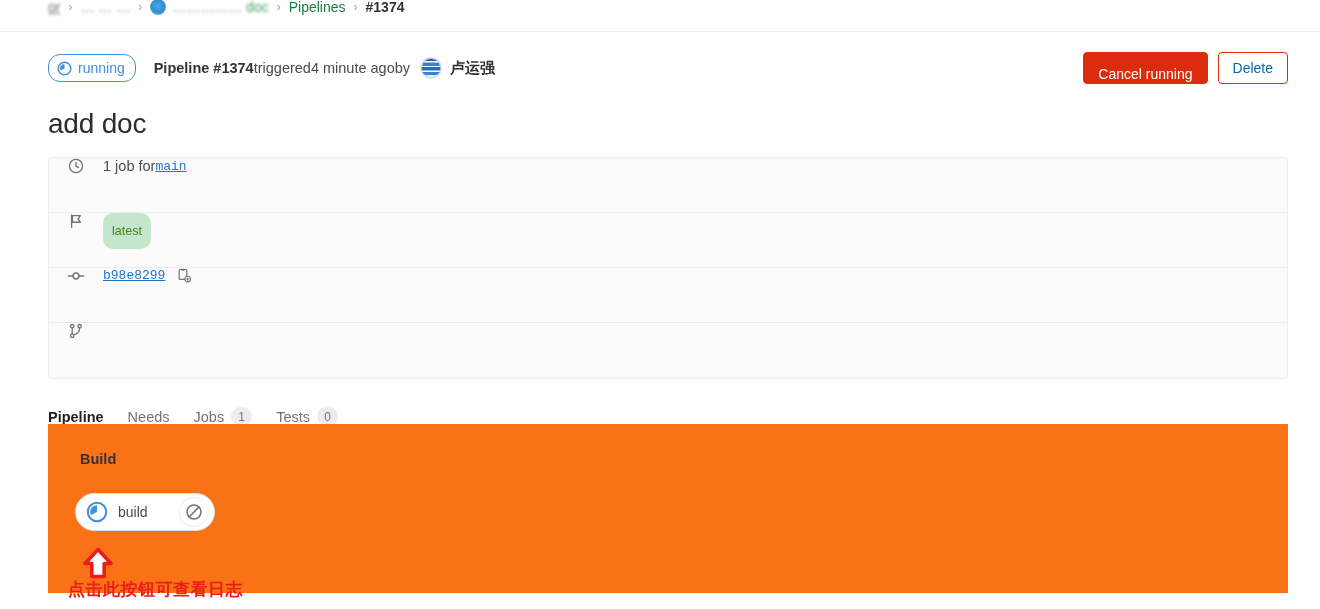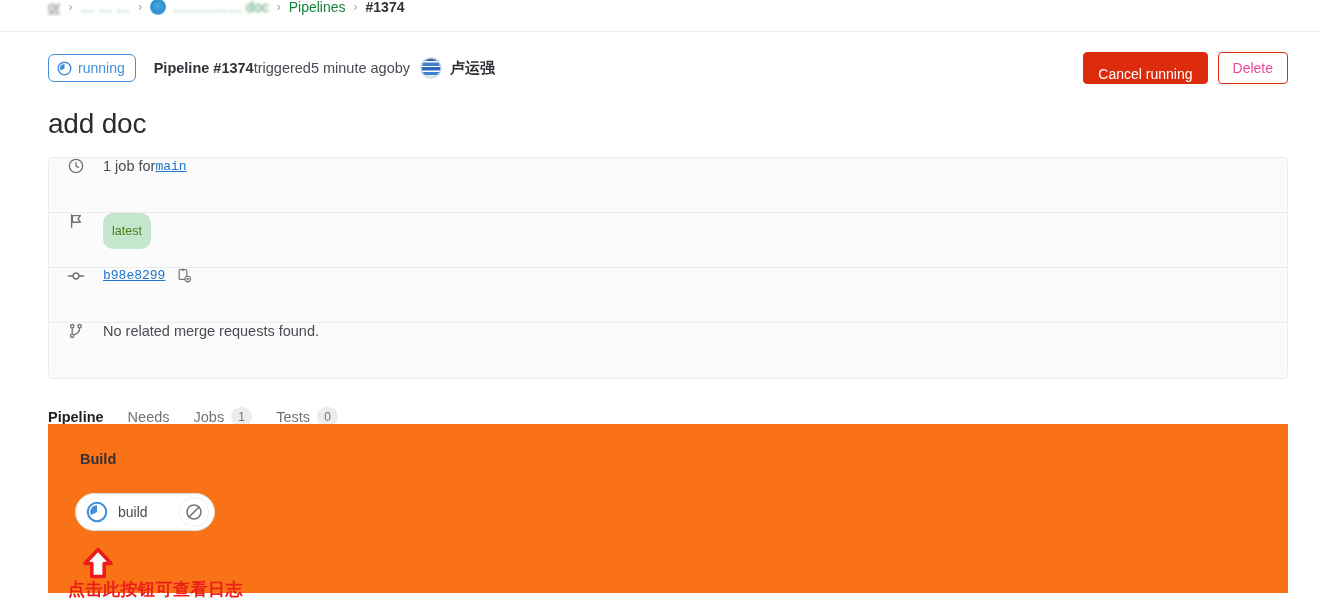--- a/index.html
+++ b/index.html
@@ -71,21 +71,21 @@
     display: flex;
     align-items: center;
   }
   .status-badge {
     display: inline-flex;
     align-items: center;
     gap: 6px;
     height: 28px;
     padding: 0 10px 0 8px;
     border: 1px solid #428fdc;
-    border-radius: 6px;
+    border-radius: 12px;
     color: #428fdc;
     background: #fff;
     font-size: 14px;
     line-height: 1;
     white-space: nowrap;
   }
   .status-badge .ico { display: flex; flex: none; }
   .pipeline-meta {
     margin-left: 18px;
     display: flex;
@@ -129,21 +129,21 @@
   .btn-danger {
     background: #dd2b0e;
     border: 1px solid #dd2b0e;
     color: #fff;
     height: 32px;
     padding: 14px 14px;
   }
   .btn-danger-outline {
     background: #fff;
     border: 1px solid #dd2b0e;
-    color: #ec4899;
+    color: #0369a1;
     height: 32px;
     padding: 0 14px;
   }
 
   
   .pipeline-title {
     position: absolute;
     left: 48px; top: 108px;
     font-size: 28px;
     font-weight: normal;
@@ -351,21 +351,21 @@
         </svg>
       </span>
       <span>running</span>
     </span>
 
     <span class="pipeline-meta">
       <b>Pipeline</b>
         <span>&nbsp;</span>
         <b>#1374</b>
         <span class="meta-text"> triggered </span>
-        <span class="meta-text">5 minute ago</span>
+        <span class="meta-text">4 minute ago</span>
         <span class="meta-text"> by </span>
       <span class="user-avatar"></span>
       <span class="user-name">卢运强</span>
     </span>
 
     <span class="header-actions">
       <button class="btn btn-danger">Cancel running</button>
       <button class="btn btn-danger-outline">Delete</button>
     </span>
   </div>
@@ -420,21 +420,20 @@
     <div class="info-row">
       <span class="info-icon">
         <svg width="16" height="16" viewBox="0 0 16 16">
           <circle cx="4.2" cy="3.2" r="1.7" fill="none" stroke="#737278" stroke-width="1.3"></circle>
           <circle cx="4.2" cy="12.8" r="1.7" fill="none" stroke="#737278" stroke-width="1.3"></circle>
           <circle cx="11.6" cy="3.2" r="1.7" fill="none" stroke="#737278" stroke-width="1.3"></circle>
           <path d="M4.2 5 L4.2 11.1" stroke="#737278" stroke-width="1.3" stroke-linecap="round"></path>
           <path d="M11.6 5 C11.6 9.4 9.4 10.3 6.3 11.6" stroke="#737278" stroke-width="1.3" fill="none" stroke-linecap="round"></path>
         </svg>
       </span>
-      <span class="info-text">No related merge requests found.</span>
     </div>
   </div>
 
   <div class="tabs">
     <div class="tab active">
       <span>Pipeline</span>
     </div>
     <div class="tab">
       <span>Needs</span>
     </div>

